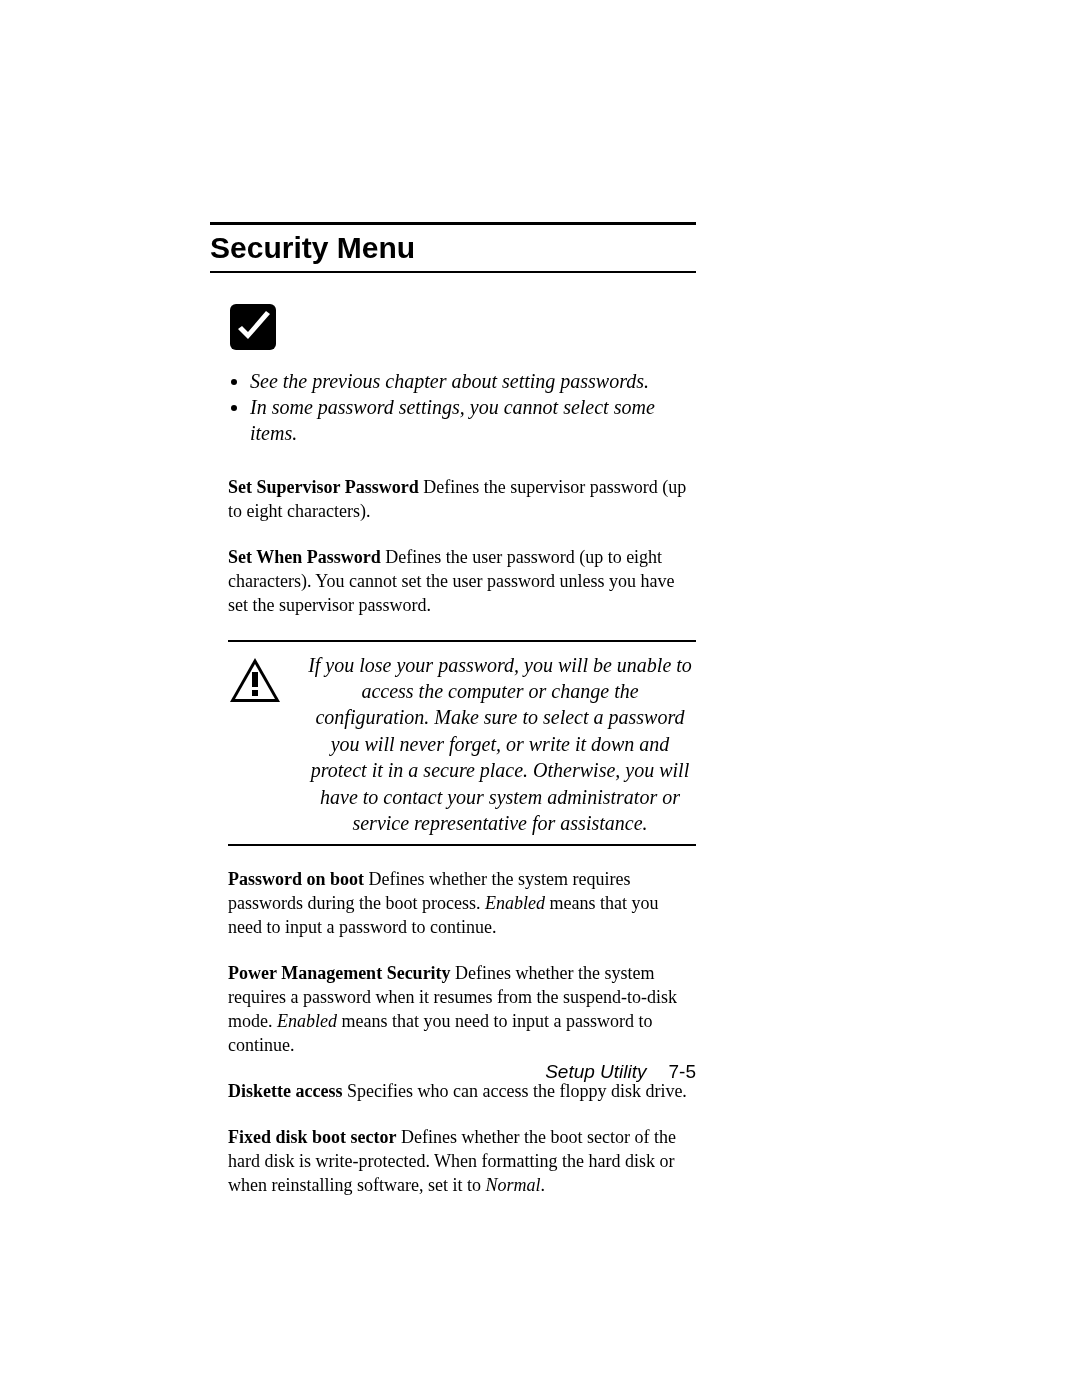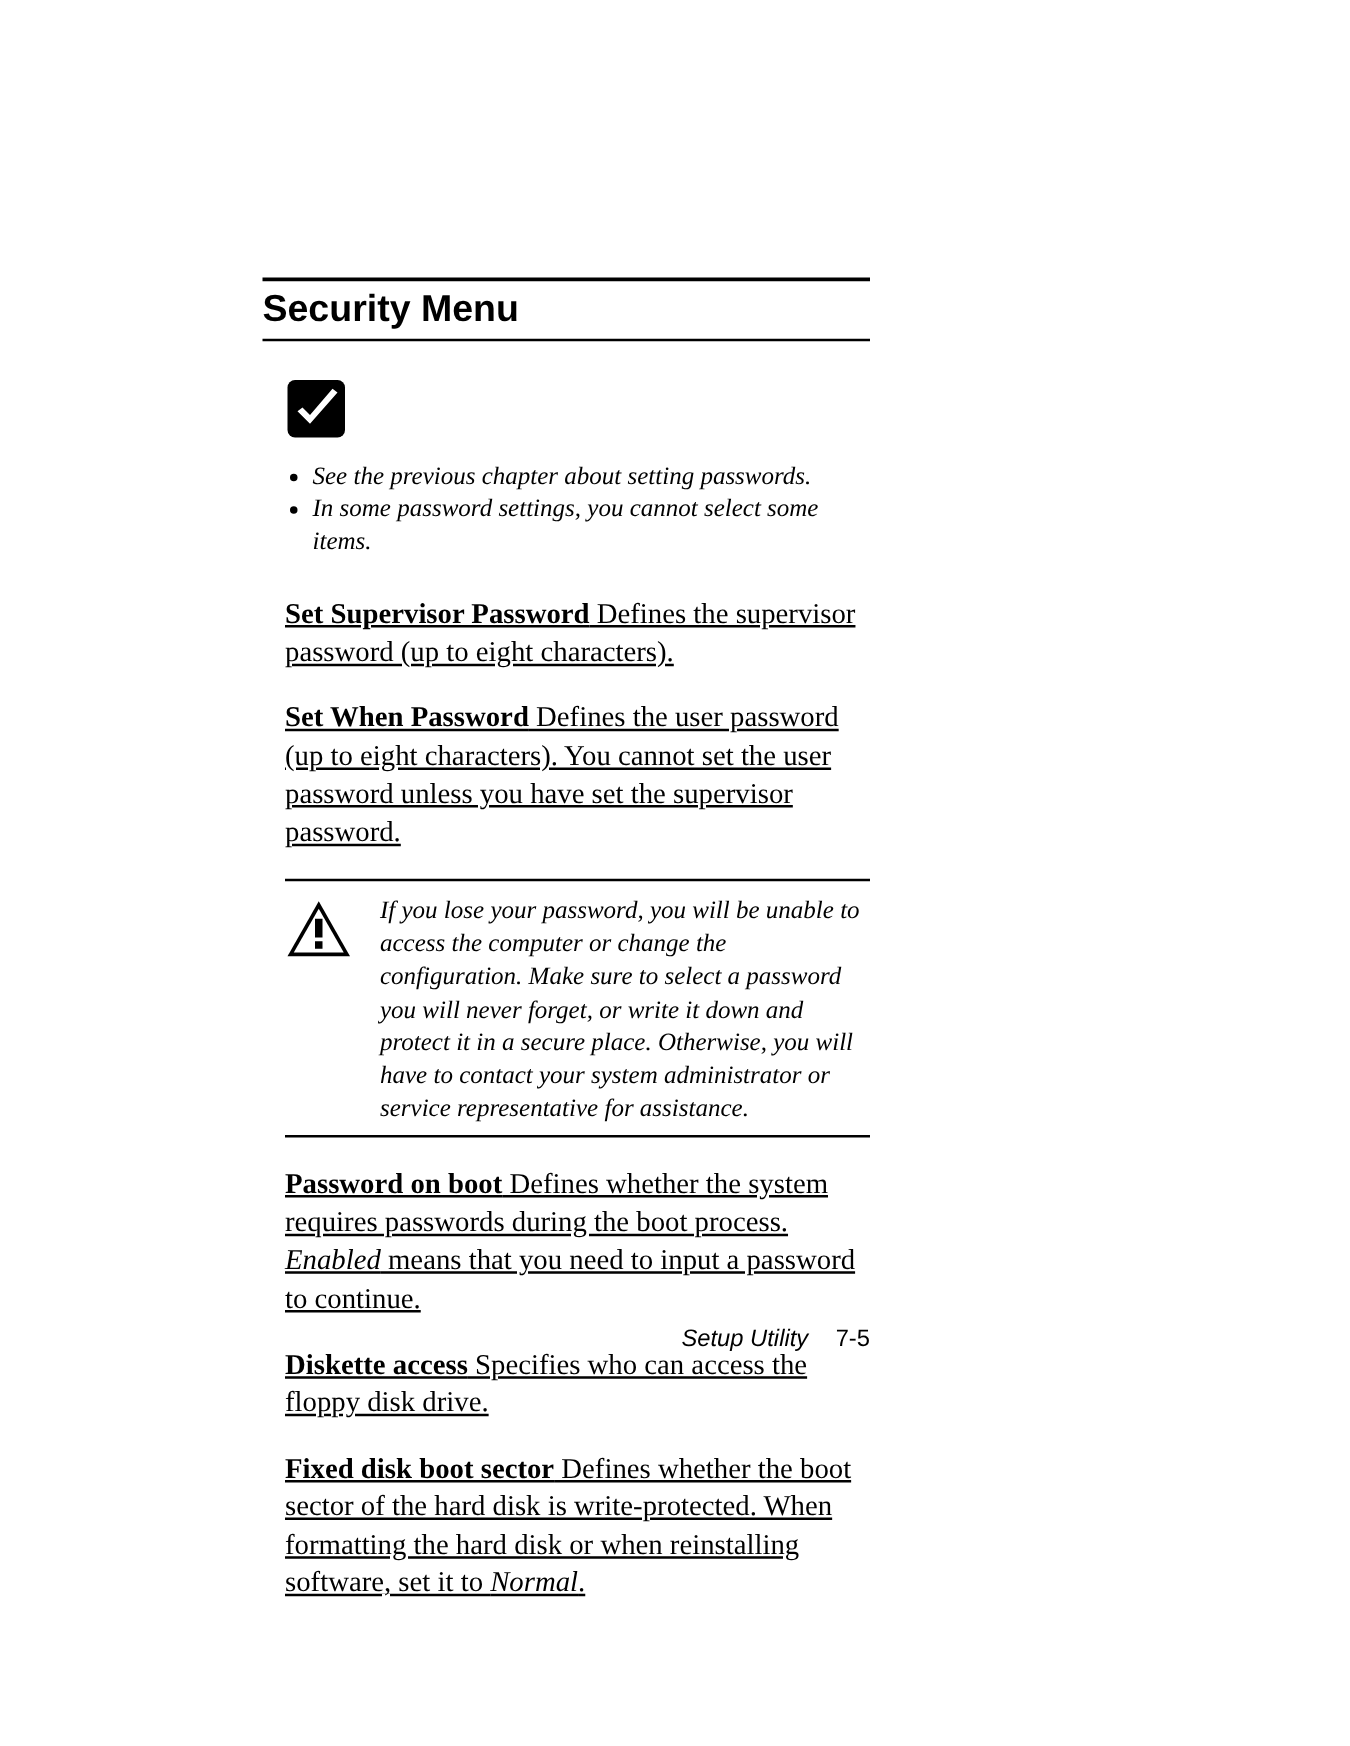--- a/index.html
+++ b/index.html
@@ -65,44 +65,44 @@
     padding: 0 0 0 20px;
     font-style: italic;
     font-size: 20px;
     line-height: 1.3;
   }
   .note-list li {
     margin: 0;
     padding: 0;
   }
   p.body {
-    font-size: 23px;
+    font-size: 18px;
     line-height: 1.33;
     margin: 0 0 22px 18px;
-    text-decoration: underline;
   }
   .bold {
     font-weight: 700;
   }
   .ital {
     font-style: italic;
   }
   .warning-box {
     margin: 0 0 22px 18px;
   }
   .warning-rule {
     border: none;
     border-top: 2px solid #000;
     margin: 0;
   }
   .warning-row {
     display: flex;
     align-items: flex-start;
     gap: 22px;
     padding: 10px 0 8px 0;
+    text-align: center;
   }
   .warning-icon {
     flex: 0 0 54px;
     width: 54px;
     height: 48px;
     margin-top: 4px;
   }
   .warning-text {
     font-style: italic;
     font-size: 20px;
@@ -166,20 +166,23 @@
       </div>
       <div class="warning-text">If you lose your password, you will be unable to access the computer or change the configuration. Make sure to select a password you will never forget, or write it down and protect it in a secure place.  Otherwise, you will have to contact your system administrator or service representative for assistance.</div>
     </div>
     <hr class="warning-rule">
   </div>
 
   <p class="body">
     <span class="bold">Password on boot</span><span> Defines whether the system requires passwords during the boot process. </span><span class="ital">Enabled</span><span> means that you need to input a password to continue.</span>
   </p>
 
+  <p class="body">
+    <span class="bold">Power Management Security</span><span> Defines whether the system requires a password when it resumes from the suspend-to-disk mode. </span><span class="ital">Enabled</span><span> means that you need to input a password to continue.</span>
+  </p>
 
   <p class="body">
     <span class="bold">Diskette access</span><span> Specifies who can access the floppy disk drive.</span>
   </p>
 
   <p class="body">
     <span class="bold">Fixed disk boot sector</span><span> Defines whether the boot sector of the hard disk is write-protected. When formatting the hard disk or when reinstalling software, set it to </span><span class="ital">Normal</span><span>.</span>
   </p>
 
   <div class="footer">

